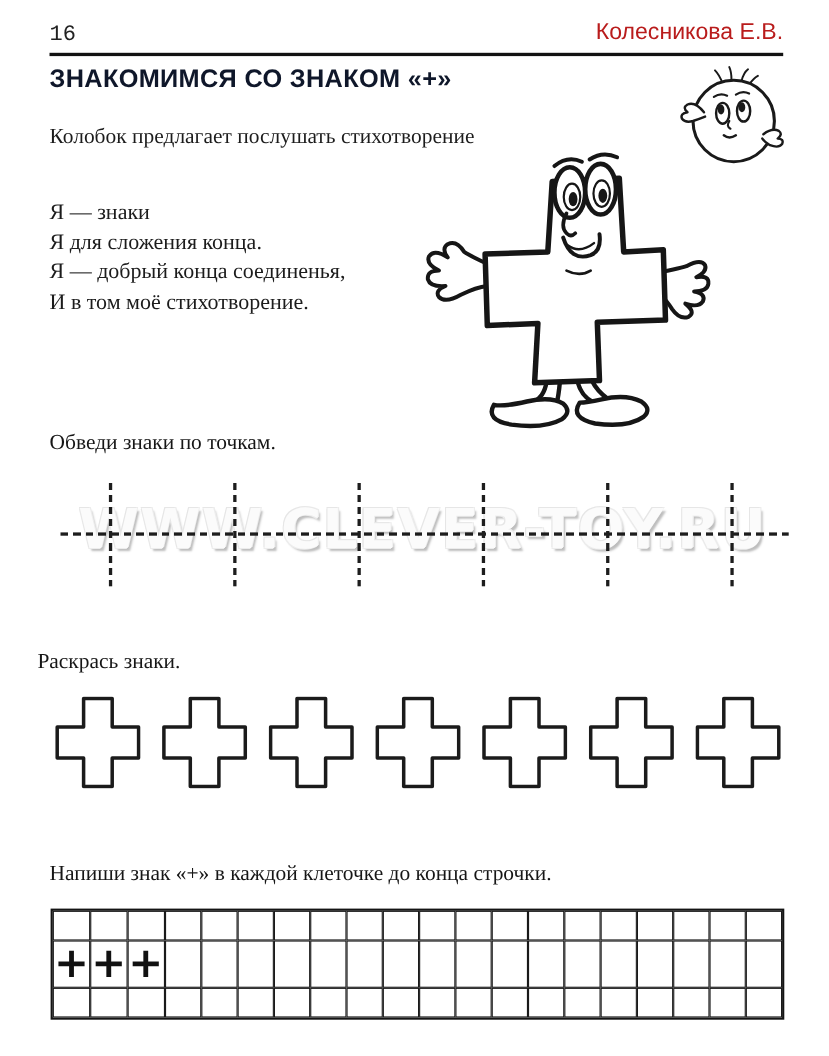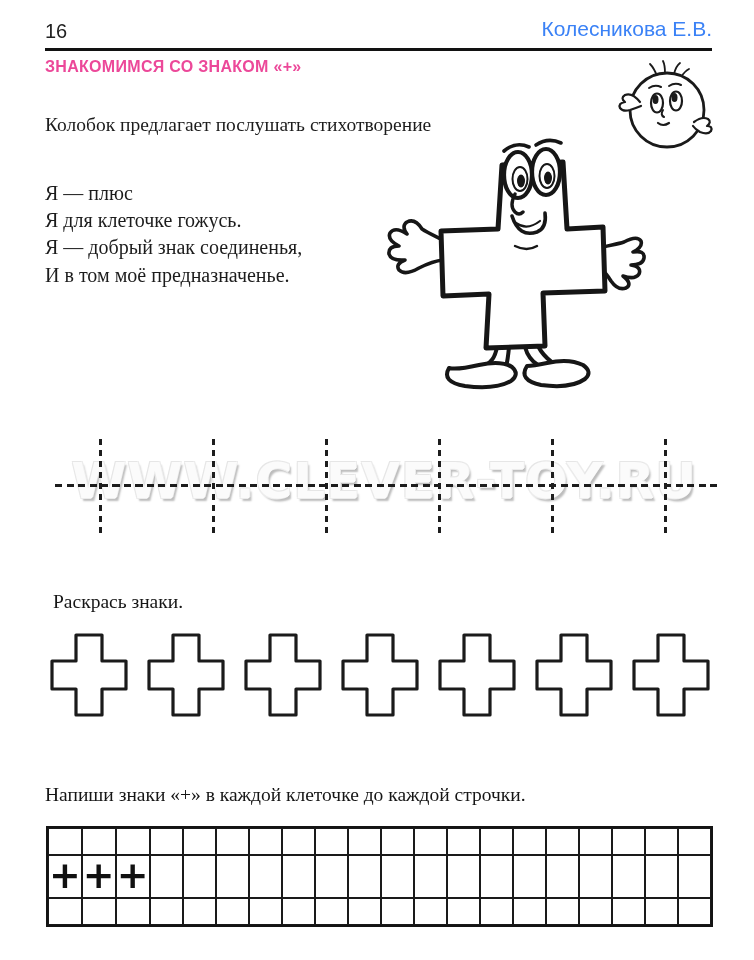--- a/index.html
+++ b/index.html
@@ -2,32 +2,32 @@
 <html><head>
 <meta charset="utf-8">
 <style>
   html,body{margin:0;padding:0;background:#ffffff;}
   .page{
     position:relative;width:754px;height:960px;background:#ffffff;overflow:hidden;
     font-family:"Liberation Serif","DejaVu Serif",serif;color:#1c1c1c;
   }
   .abs{position:absolute;}
   
-  .page-number{left:45px;top:20px;font-family:Liberation Sans, sans-serif;font-size:20px;color:#222;}
-  .author{right:42px;top:17px;font-family:"Liberation Sans","DejaVu Sans",sans-serif;font-size:21px;color:#3b82f6;}
+  .page-number{left:45px;top:20px;font-family:Liberation Mono, monospace;font-size:20px;color:#222;}
+  .author{right:42px;top:17px;font-family:"Liberation Sans","DejaVu Sans",sans-serif;font-size:21px;color:#b91c1c;}
   .header-rule{left:45px;top:48px;width:667px;height:2.5px;background:#121212;}
-  .title{left:45px;top:58px;font-family:"Liberation Sans","DejaVu Sans",sans-serif;font-size:16px;font-weight:700;letter-spacing:.3px;color:#ec4899;}
+  .title{left:45px;top:58px;font-family:"Liberation Sans","DejaVu Sans",sans-serif;font-size:23px;font-weight:700;letter-spacing:.3px;color:#0f172a;}
   
   .intro{left:45px;top:111px;font-size:19.5px;line-height:28px;}
   .poem{left:45px;top:180px;font-size:20px;line-height:27.2px;}
   .poem span{display:block;}
   
   .label{font-size:19.5px;color:#161616;}
   .trace-label{left:45px;top:392px;}
-  .color-label{left:53px;top:591px;}
+  .color-label{left:34px;top:591px;}
   .write-label{left:45px;top:784px;}
   
   .trace-row{left:50px;top:437px;width:668px;height:100px;}
   .hline{position:absolute;left:5px;top:47px;width:662px;height:3px;z-index:2;
     background:repeating-linear-gradient(90deg,#1d1d1d 0 7px,transparent 7px 11.5px);}
   .vline{position:absolute;top:2px;width:3px;height:94px;z-index:2;
     background:repeating-linear-gradient(180deg,#1d1d1d 0 6.5px,transparent 6.5px 11px);}
   .watermark{position:absolute;left:0;top:0;width:100%;height:100%;display:flex;align-items:center;justify-content:center;z-index:1;
     font-family:"DejaVu Sans","Liberation Sans",sans-serif;font-weight:700;font-size:50px;letter-spacing:1px;
     color:#fbfbfb;white-space:nowrap;transform:translateY(-6px);
@@ -50,24 +50,24 @@
   <div class="abs page-number">16</div>
   <div class="abs author">Колесникова Е.В.</div>
   <div class="abs header-rule"></div>
   <div class="abs title">ЗНАКОМИМСЯ СО ЗНАКОМ «+»</div>
 
   <div class="abs intro">
     <span style="display:block;">Колобок предлагает послушать стихотворение</span>
   </div>
 
   <div class="abs poem">
-    <span>Я — плюс</span>
-    <span>Я для клеточке гожусь.</span>
-    <span>Я — добрый знак соединенья,</span>
-    <span>И в том моё предназначенье.</span>
+    <span>Я — знаки</span>
+    <span>Я для сложения конца.</span>
+    <span>Я — добрый конца соединенья,</span>
+    <span>И в том моё стихотворение.</span>
   </div>
 
   <div class="abs" style="left:614px;top:60px;width:102px;height:92px;">
     <svg width="102" height="92" viewBox="0 0 102 92">
       <g fill="none" stroke="#1a1a1a" stroke-linecap="round" stroke-linejoin="round">
         <path d="M43,16 Q40,8 36,4" stroke-width="1.8"></path>
         <path d="M51,13 Q51,5 49,1" stroke-width="1.8"></path>
         <path d="M60,14 Q62,6 66,3" stroke-width="1.8"></path>
         <path d="M67,17 Q71,11 75,9" stroke-width="1.8"></path>
         <circle cx="53" cy="50" r="37" stroke-width="2.8" fill="#fff"></circle>
@@ -114,20 +114,21 @@
 
         <path d="M130,60 Q124,72 130,78 Q134,82 138,78" stroke-width="3.4"></path>
 
         <path d="M127,82 Q134,104 152,98 Q162,94 160,79" stroke-width="3.6"></path>
         <path d="M131,89 Q142,97 155,87" stroke-width="2.2"></path>
         <path d="M130,112 Q142,118 152,112" stroke-width="2.4"></path>
       </g>
     </svg>
   </div>
 
+  <div class="abs label trace-label">Обведи знаки по точкам.</div>
   <div class="abs trace-row">
     <div class="watermark">WWW.CLEVER-TOY.RU</div>
     <div class="hline"></div>
     <div>
         <div class="vline" style="left: 48.5px;"></div>
         <div class="vline" style="left: 161.5px;"></div>
         <div class="vline" style="left: 274.5px;"></div>
         <div class="vline" style="left: 387.5px;"></div>
         <div class="vline" style="left: 500.5px;"></div>
         <div class="vline" style="left: 613.5px;"></div>
@@ -166,21 +167,21 @@
           <path d="M26,2 L52,2 L52,28 L76,28 L76,56 L52,56 L52,82 L26,82 L26,56 L2,56 L2,28 L26,28 Z" fill="#ffffff" stroke="#1b1b1b" stroke-width="3.2" stroke-linejoin="round"></path>
         </svg>
       </div>
       <div class="cross">
         <svg width="78" height="84" viewBox="0 0 78 84">
           <path d="M26,2 L52,2 L52,28 L76,28 L76,56 L52,56 L52,82 L26,82 L26,56 L2,56 L2,28 L26,28 Z" fill="#ffffff" stroke="#1b1b1b" stroke-width="3.2" stroke-linejoin="round"></path>
         </svg>
       </div>
     </div>
 
-  <div class="abs label write-label">Напиши знаки «+» в каждой клеточке до каждой строчки.</div>
+  <div class="abs label write-label">Напиши знак «+» в каждой клеточке до конца строчки.</div>
   <div class="abs write-grid">
       <div class="cell"></div>
       <div class="cell"></div>
       <div class="cell"></div>
       <div class="cell"></div>
       <div class="cell"></div>
       <div class="cell"></div>
       <div class="cell"></div>
       <div class="cell"></div>
       <div class="cell"></div>

